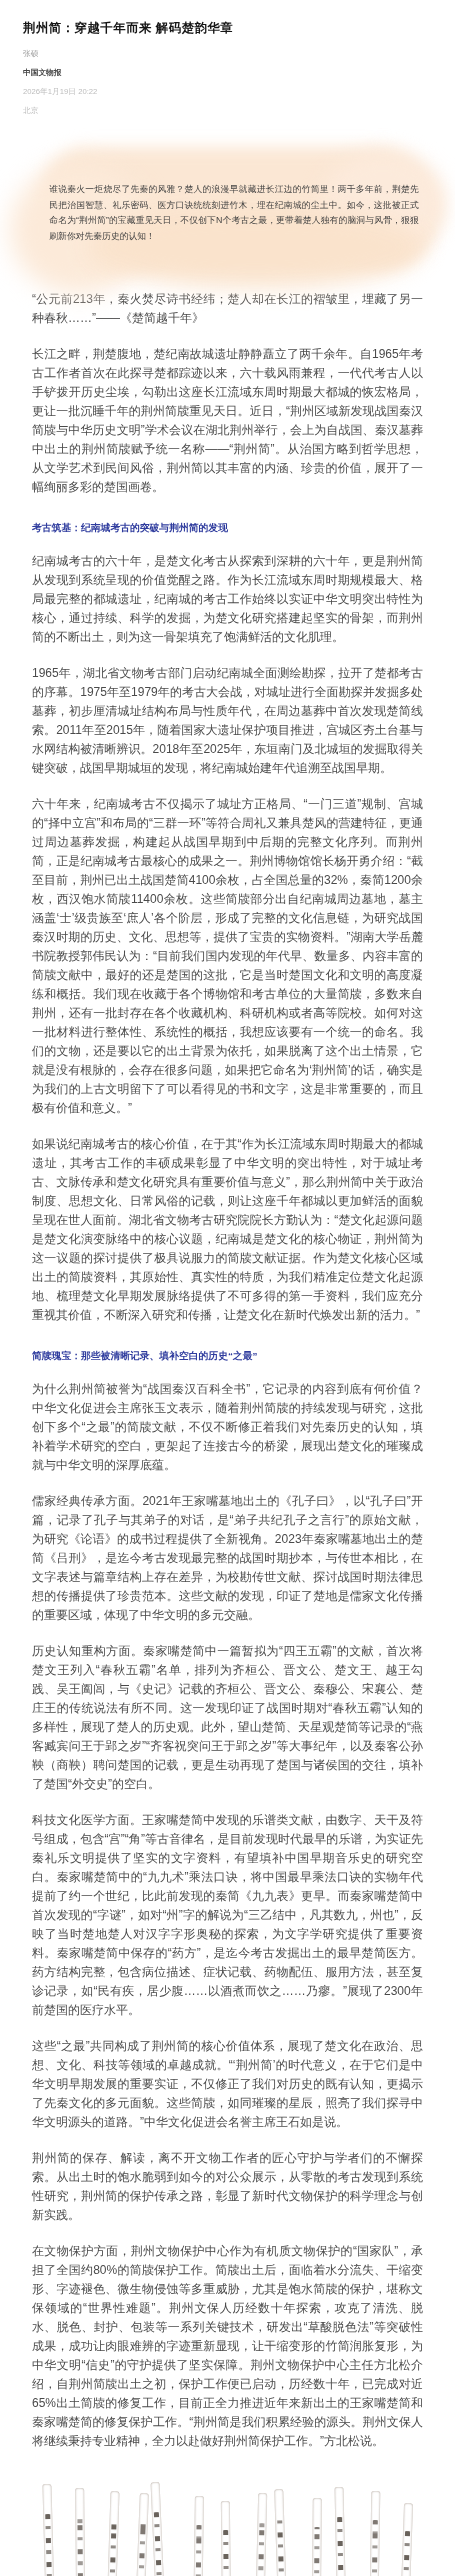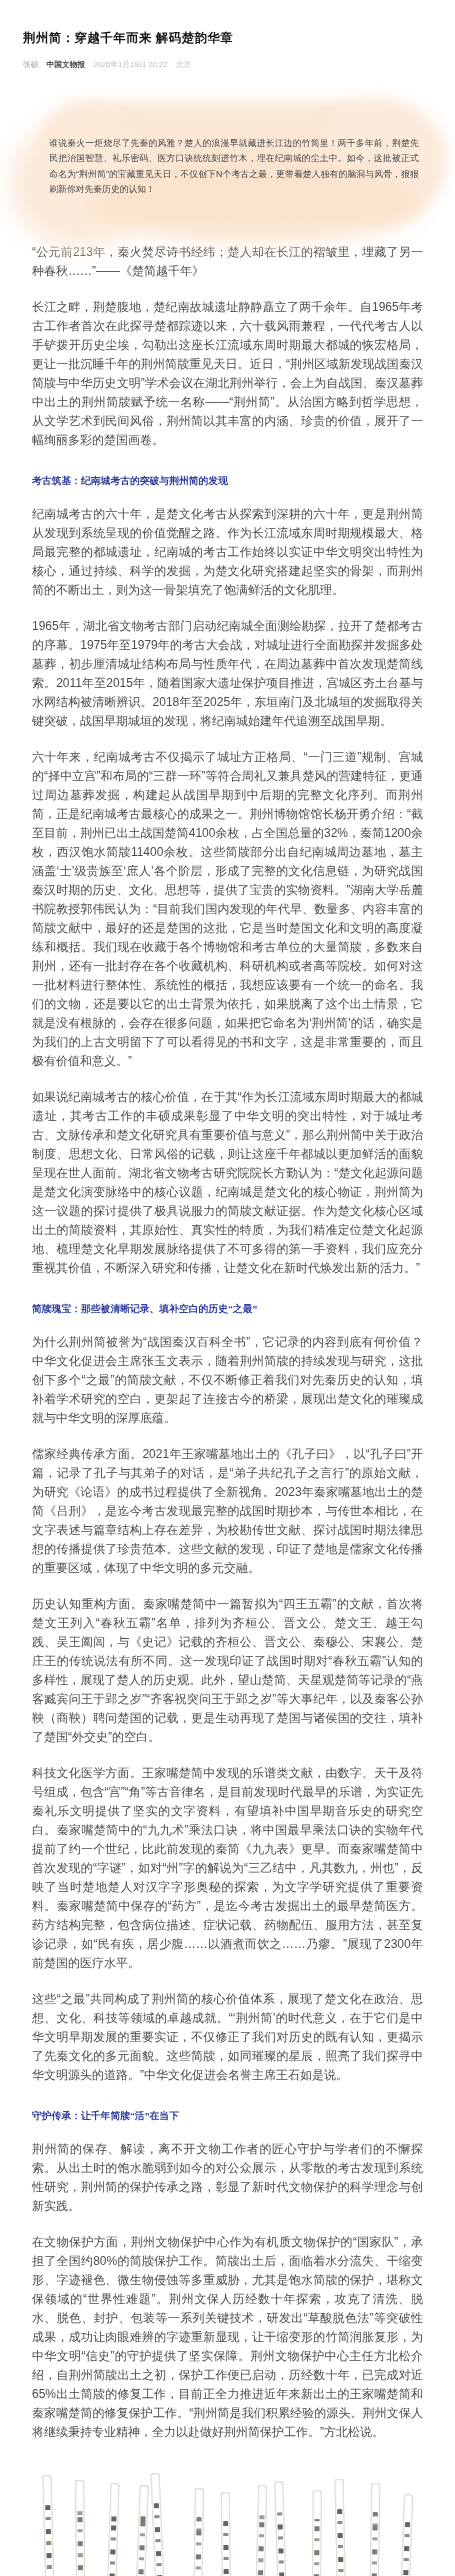--- a/index.html
+++ b/index.html
@@ -1,19 +1,19 @@
 <!DOCTYPE html>
 <html lang="zh" style="font-size:8.2px"><head>
 <meta charset="utf-8">
 <style>
   html,body{margin:0;padding:0;background:#ffffff;}
   body{width:455px;overflow-x:hidden;font-family:"Liberation Sans","DejaVu Sans",sans-serif;color:#4a4a4a;}
   .page{padding:15.5px 0 14.4px;}
-  .title{margin:13px 23px;font-size:12.4px;line-height:18.5px;font-weight:700;color:#161616;letter-spacing:0.5px;}
-  .byline{margin:12.4px 23px 0;font-size:7.7px;line-height:10.8px;display:flex;gap:8.2px;align-items:baseline;}
+  .title{margin:3px 23px;font-size:12.4px;line-height:18.5px;font-weight:700;color:#161616;letter-spacing:0.5px;}
+  .byline{margin:12.4px 23px 0;font-size:7.7px;line-height:10.8px;display:flex;gap:8.2px;align-items:baseline;flex-direction:column;}
   .byline .author{color:#9b9b9b;}
   .byline .account{color:#474747;font-weight:700;}
   .byline .muted{color:#bdbdbd;}
   .intro-wrap{position:relative;margin:30px 10.3px 0;padding:35px 26px 27px 39px;}
   .blob{position:absolute;z-index:0;}
   .b1{left:31px;top:0;right:6.2px;height:121px;border-radius:72px 98px 88px 108px;background:#fbe7d4;filter:blur(8.2px);}
   .b2{left:77px;top:59px;right:20.6px;height:82px;border-radius:50%;background:#fae3cc;filter:blur(11.3px);opacity:.95;}
   .b3{left:0;top:18px;width:139px;height:129px;border-radius:50%;background:#fcead9;filter:blur(12.4px);}
   .b4{right:0;top:5.2px;width:124px;height:103px;border-radius:50%;background:#fceadb;filter:blur(10.3px);}
   .intro-text{position:relative;z-index:1;font-size:8.8px;line-height:15.5px;color:#3f3f3f;text-align:justify;}
@@ -75,21 +75,20 @@
   <p class="para">如果说纪南城考古的核心价值，在于其“作为长江流域东周时期最大的都城遗址，其考古工作的丰硕成果彰显了中华文明的突出特性，对于城址考古、文脉传承和楚文化研究具有重要价值与意义”，那么荆州简中关于政治制度、思想文化、日常风俗的记载，则让这座千年都城以更加鲜活的面貌呈现在世人面前。湖北省文物考古研究院院长方勤认为：“楚文化起源问题是楚文化演变脉络中的核心议题，纪南城是楚文化的核心物证，荆州简为这一议题的探讨提供了极具说服力的简牍文献证据。作为楚文化核心区域出土的简牍资料，其原始性、真实性的特质，为我们精准定位楚文化起源地、梳理楚文化早期发展脉络提供了不可多得的第一手资料，我们应充分重视其价值，不断深入研究和传播，让楚文化在新时代焕发出新的活力。”</p>
 
   <h2 class="sec-h">简牍瑰宝：那些被清晰记录、填补空白的历史“之最”</h2>
 
   <p class="para">为什么荆州简被誉为“战国秦汉百科全书”，它记录的内容到底有何价值？中华文化促进会主席张玉文表示，随着荆州简牍的持续发现与研究，这批创下多个“之最”的简牍文献，不仅不断修正着我们对先秦历史的认知，填补着学术研究的空白，更架起了连接古今的桥梁，展现出楚文化的璀璨成就与中华文明的深厚底蕴。</p>
   <p class="para">儒家经典传承方面。2021年王家嘴墓地出土的《孔子曰》，以“孔子曰”开篇，记录了孔子与其弟子的对话，是“弟子共纪孔子之言行”的原始文献，为研究《论语》的成书过程提供了全新视角。2023年秦家嘴墓地出土的楚简《吕刑》，是迄今考古发现最完整的战国时期抄本，与传世本相比，在文字表述与篇章结构上存在差异，为校勘传世文献、探讨战国时期法律思想的传播提供了珍贵范本。这些文献的发现，印证了楚地是儒家文化传播的重要区域，体现了中华文明的多元交融。</p>
   <p class="para">历史认知重构方面。秦家嘴楚简中一篇暂拟为“四王五霸”的文献，首次将楚文王列入“春秋五霸”名单，排列为齐桓公、晋文公、楚文王、越王勾践、吴王阖闾，与《史记》记载的齐桓公、晋文公、秦穆公、宋襄公、楚庄王的传统说法有所不同。这一发现印证了战国时期对“春秋五霸”认知的多样性，展现了楚人的历史观。此外，望山楚简、天星观楚简等记录的“燕客臧宾问王于郢之岁”“齐客祝突问王于郢之岁”等大事纪年，以及秦客公孙鞅（商鞅）聘问楚国的记载，更是生动再现了楚国与诸侯国的交往，填补了楚国“外交史”的空白。</p>
   <p class="para">科技文化医学方面。王家嘴楚简中发现的乐谱类文献，由数字、天干及符号组成，包含“宫”“角”等古音律名，是目前发现时代最早的乐谱，为实证先秦礼乐文明提供了坚实的文字资料，有望填补中国早期音乐史的研究空白。秦家嘴楚简中的“九九术”乘法口诀，将中国最早乘法口诀的实物年代提前了约一个世纪，比此前发现的秦简《九九表》更早。而秦家嘴楚简中首次发现的“字谜”，如对“州”字的解说为“三乙结中，凡其数九，州也”，反映了当时楚地楚人对汉字字形奥秘的探索，为文字学研究提供了重要资料。秦家嘴楚简中保存的“药方”，是迄今考古发掘出土的最早楚简医方。药方结构完整，包含病位描述、症状记载、药物配伍、服用方法，甚至复诊记录，如“民有疾，居少腹……以酒煮而饮之……乃瘳。”展现了2300年前楚国的医疗水平。</p>
   <p class="para">这些“之最”共同构成了荆州简的核心价值体系，展现了楚文化在政治、思想、文化、科技等领域的卓越成就。“‘荆州简’的时代意义，在于它们是中华文明早期发展的重要实证，不仅修正了我们对历史的既有认知，更揭示了先秦文化的多元面貌。这些简牍，如同璀璨的星辰，照亮了我们探寻中华文明源头的道路。”中华文化促进会名誉主席王石如是说。</p>
 
-  <h2 class="sec-h">守护传承：让千年简牍“活”在当下</h2>
 
   <p class="para">荆州简的保存、解读，离不开文物工作者的匠心守护与学者们的不懈探索。从出土时的饱水脆弱到如今的对公众展示，从零散的考古发现到系统性研究，荆州简的保护传承之路，彰显了新时代文物保护的科学理念与创新实践。</p>
   <p class="para">在文物保护方面，荆州文物保护中心作为有机质文物保护的“国家队”，承担了全国约80%的简牍保护工作。简牍出土后，面临着水分流失、干缩变形、字迹褪色、微生物侵蚀等多重威胁，尤其是饱水简牍的保护，堪称文保领域的“世界性难题”。荆州文保人历经数十年探索，攻克了清洗、脱水、脱色、封护、包装等一系列关键技术，研发出“草酸脱色法”等突破性成果，成功让肉眼难辨的字迹重新显现，让干缩变形的竹简润胀复形，为中华文明“信史”的守护提供了坚实保障。荆州文物保护中心主任方北松介绍，自荆州简牍出土之初，保护工作便已启动，历经数十年，已完成对近65%出土简牍的修复工作，目前正全力推进近年来新出土的王家嘴楚简和秦家嘴楚简的修复保护工作。“荆州简是我们积累经验的源头。荆州文保人将继续秉持专业精神，全力以赴做好荆州简保护工作。”方北松说。</p>
 
   <div class="fig1" id="fig1">
       <div class="slip" style="left: 26px; top: 6.2px; height: 426px; transform: rotate(-1.5deg);"></div>
       <div class="slip" style="left: 55px; top: 10.3px; height: 425px; transform: rotate(-0.5deg);"></div>
       <div class="slip" style="left: 82px; top: 13.4px; height: 415px; transform: rotate(1.8deg);"></div>
       <div class="slip" style="left: 110px; top: 15.5px; height: 410px; transform: rotate(2.2deg);"></div>
       <div class="slip" style="left: 138px; top: 4.1px; height: 434px; transform: rotate(-2.5deg);"></div>

